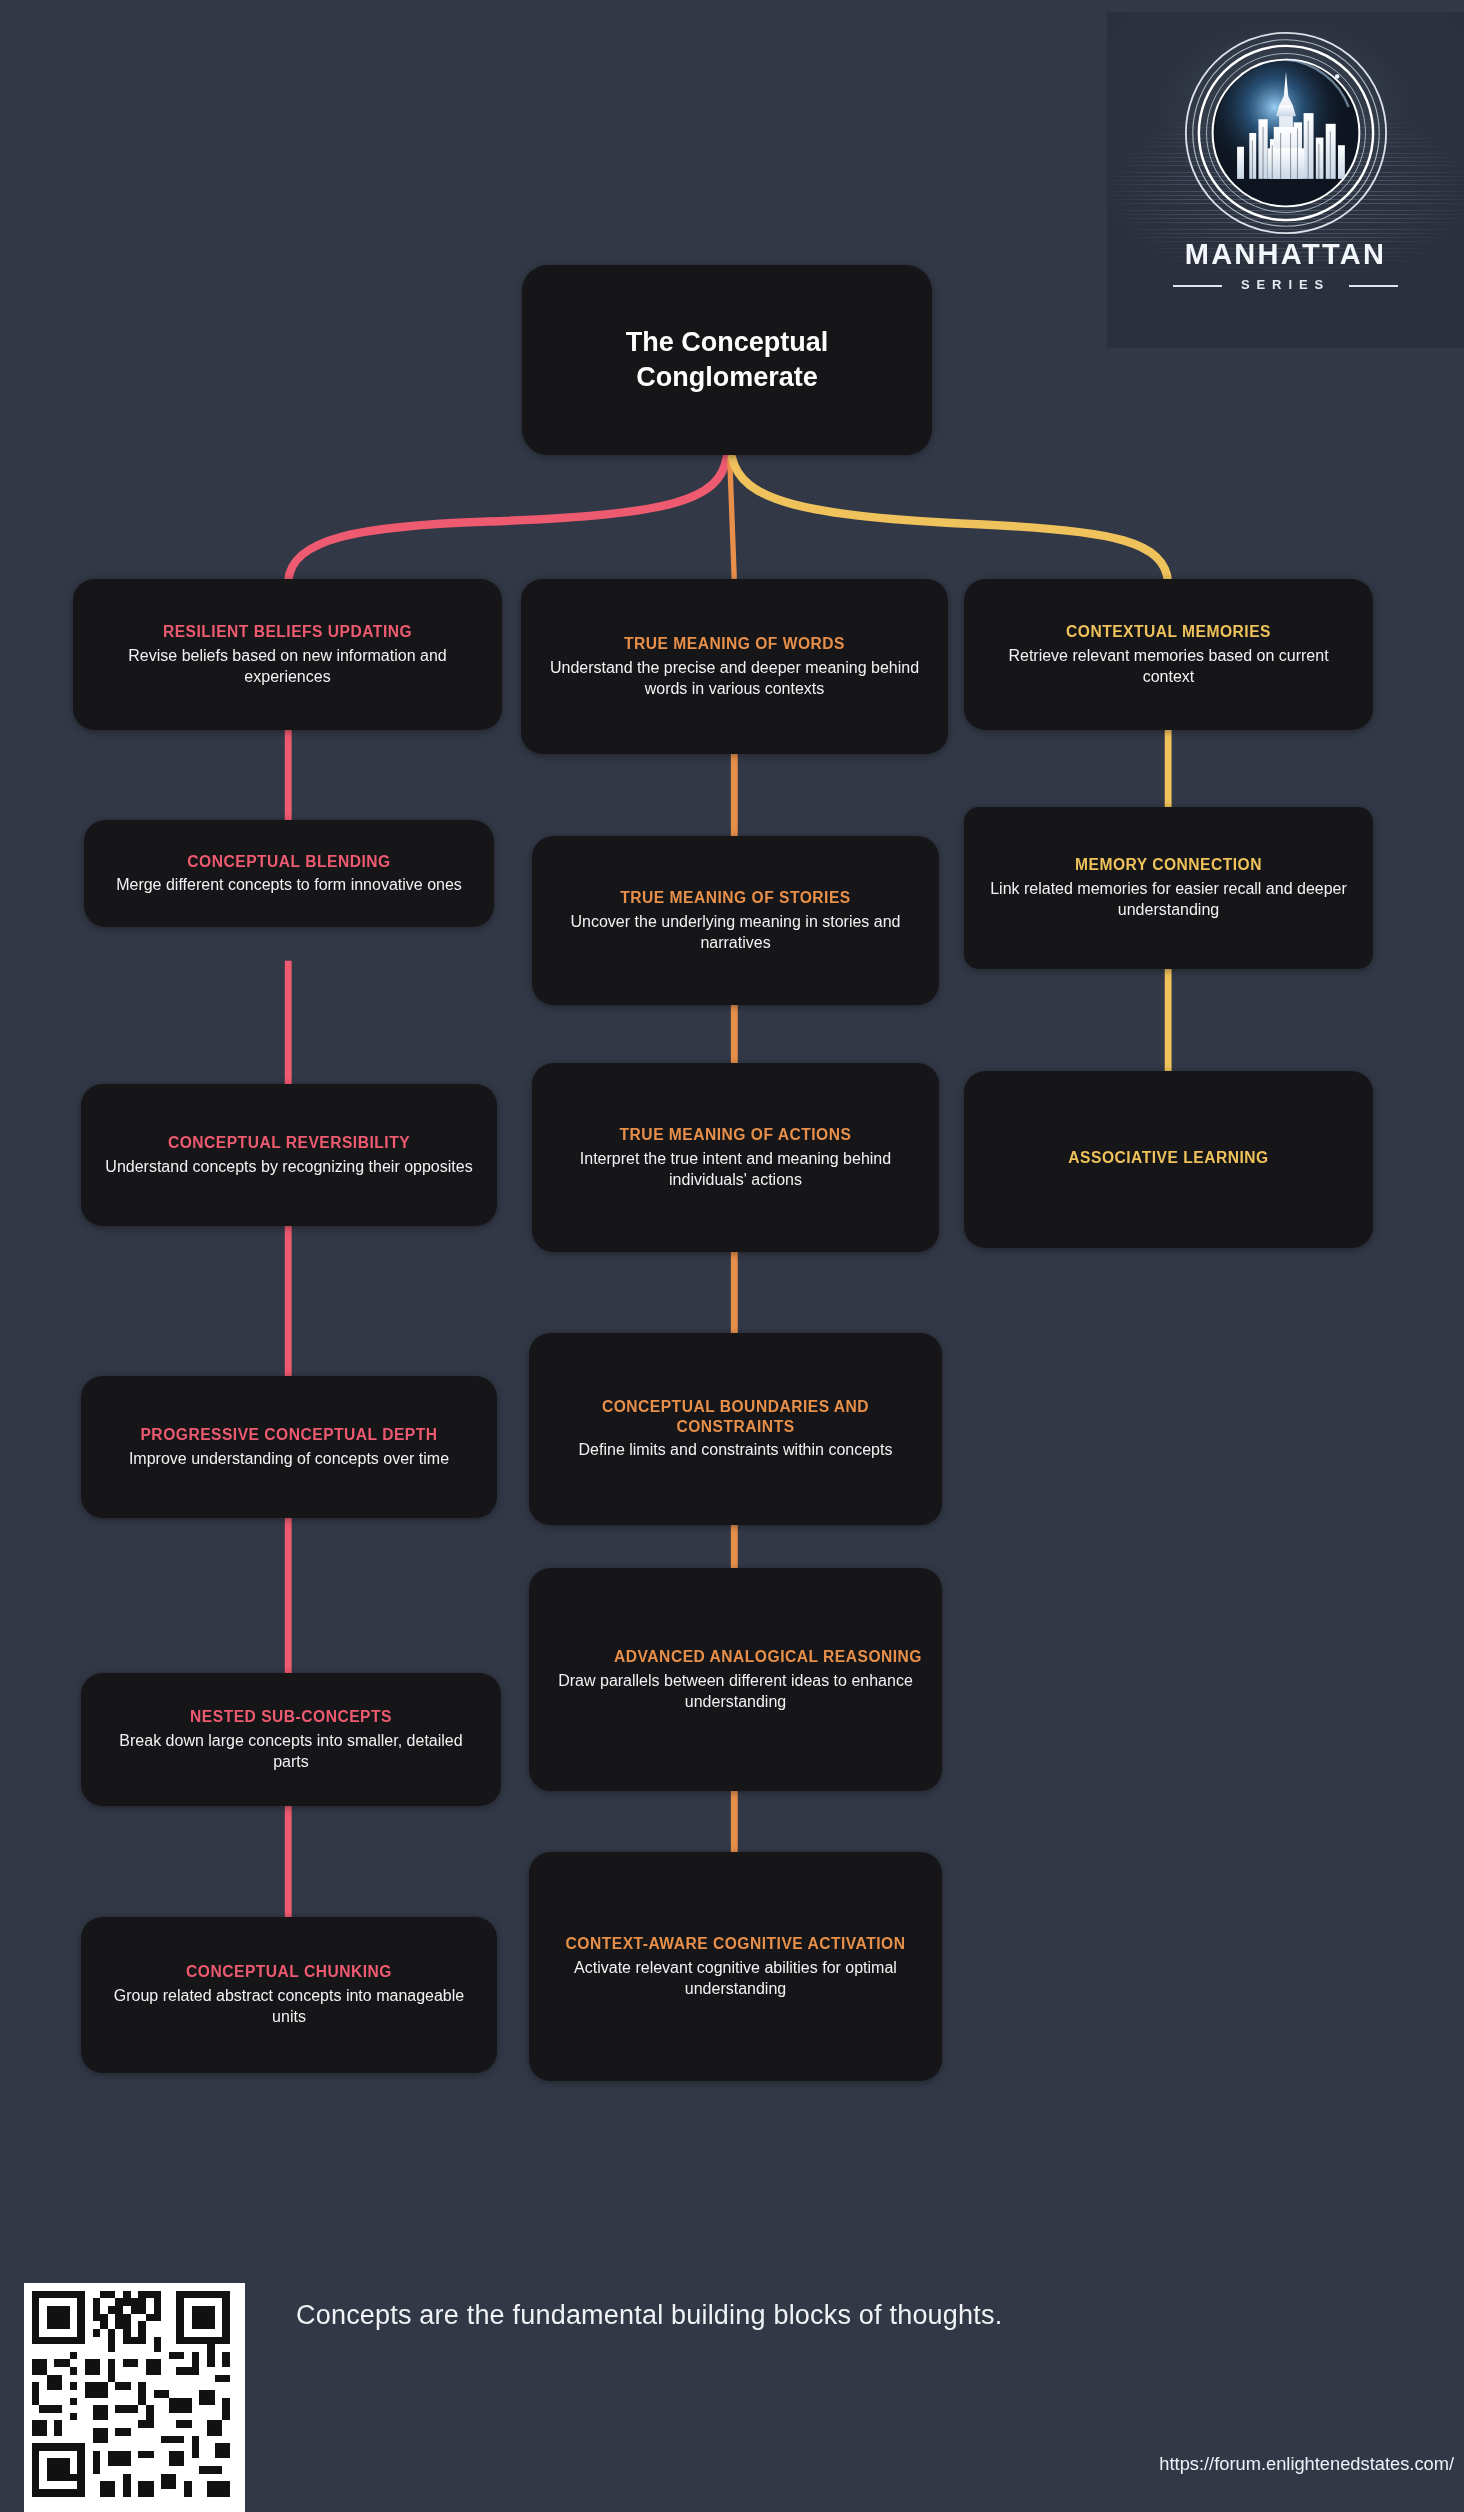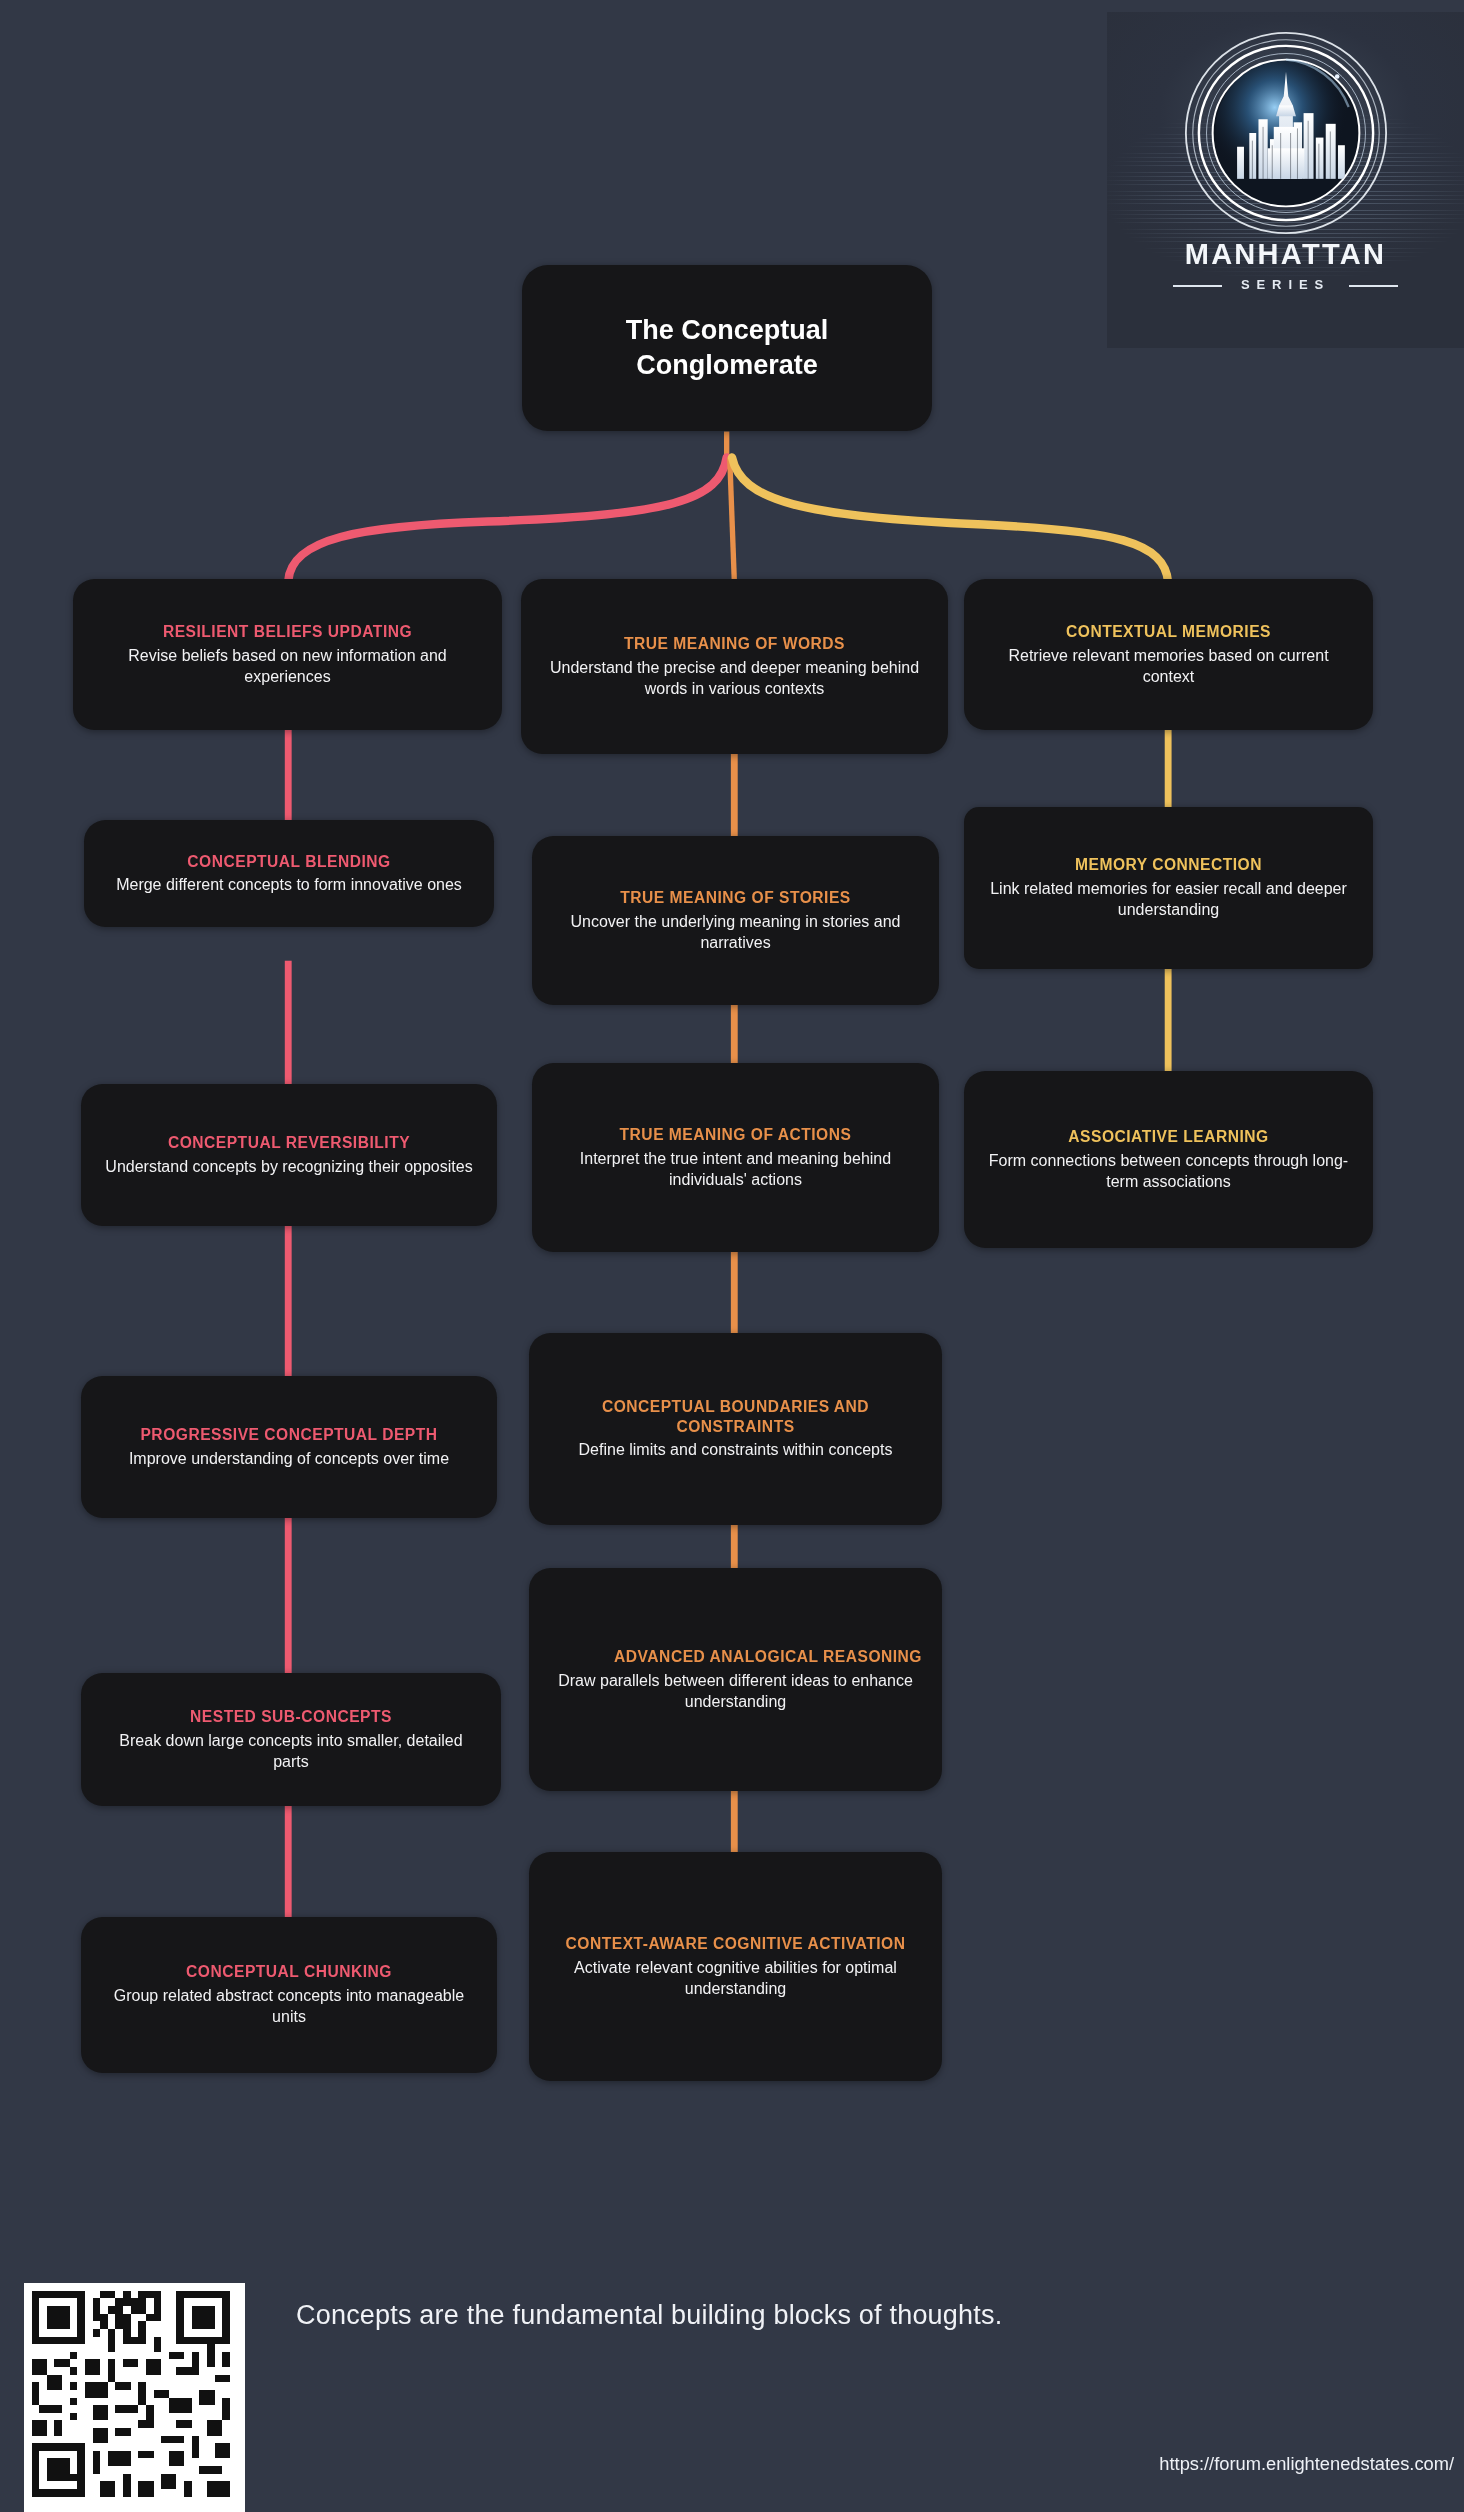--- a/index.html
+++ b/index.html
@@ -55,21 +55,21 @@
   .card .ttl{
     font-size:15.6px;font-weight:700;letter-spacing:0.5px;text-align:center;
     line-height:1.25;margin-bottom:3.1px;text-transform:uppercase;
   }
   .card .dsc{
     font-size:16px;font-weight:400;color:#f2f2f4;text-align:center;line-height:1.33;
   }
 
   
   #root-card{
-    left:522px;top:253px;width:410px;height:166px;border-radius:26px;
+    left:522px;top:253px;width:410px;height:190px;border-radius:26px;
   }
   #root-card .root-t{
     color:#ffffff;font-size:27px;font-weight:700;text-align:center;line-height:1.28;
   }
 
   
   .qr{
     position:absolute;left:24.4px;top:2271px;width:221px;height:229px;z-index:3;
     background:#ffffff;padding:0;box-sizing:border-box;
   }
@@ -222,21 +222,20 @@
   <div class="card" style="left:964px;top:567px;width:409px;height:151px;">
     <div class="ttl" style="color:#EFC25C">CONTEXTUAL MEMORIES</div>
     <div class="dsc">Retrieve relevant memories based on current context</div>
   </div>
   <div class="card" style="left:964px;top:795px;width:409px;height:162px;border-radius:15px;">
     <div class="ttl" style="color:#EFC25C">MEMORY CONNECTION</div>
     <div class="dsc">Link related memories for easier recall and deeper understanding</div>
   </div>
   <div class="card" style="left:964px;top:1059px;width:409px;height:177px;">
     <div class="ttl" style="color:#EFC25C">ASSOCIATIVE LEARNING</div>
-    <div class="dsc">Form connections between concepts through long-term associations</div>
   </div>
 
   <div class="qr">
     <svg width="221" height="229" viewBox="0 0 29 30" shape-rendering="crispEdges">
       <rect width="29" height="30" fill="#ffffff"></rect>
       <g fill="#111111">
 
         <rect x="1" y="1" width="7" height="7"></rect>
           <rect x="2" y="2" width="5" height="5" fill="#fff"></rect>
           <rect x="3" y="3" width="3" height="3"></rect>

